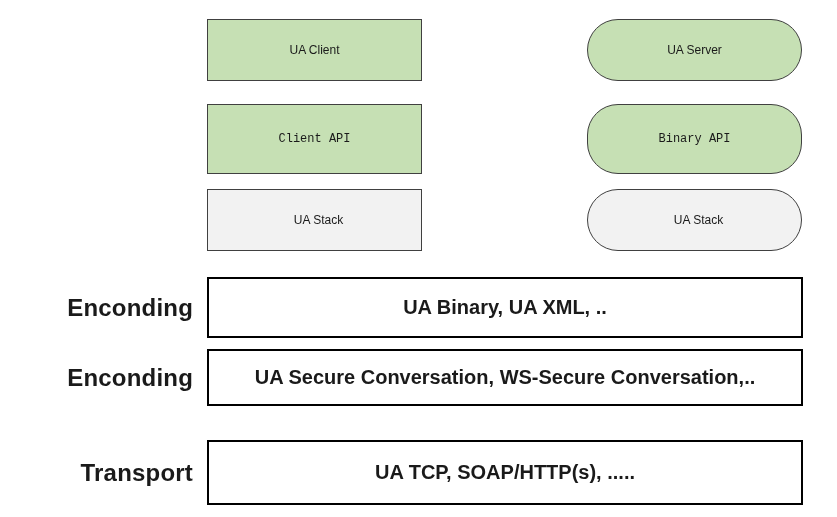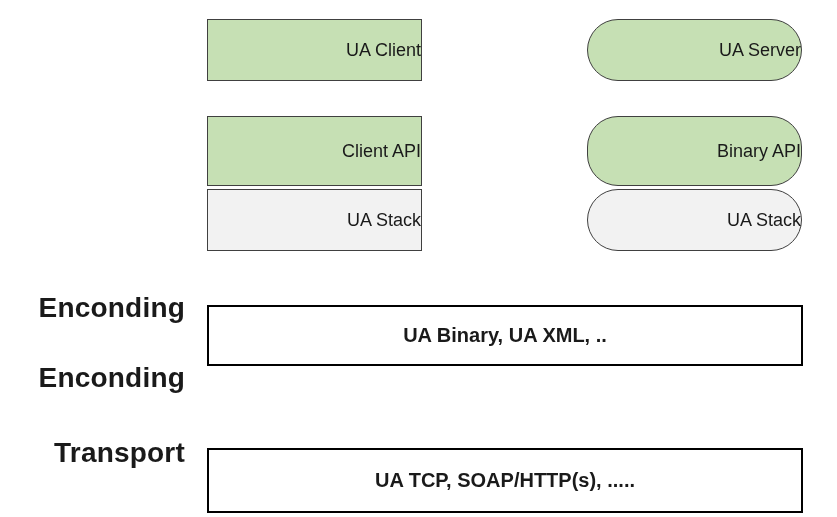--- a/index.html
+++ b/index.html
@@ -19,58 +19,57 @@
     position: absolute;
     box-sizing: border-box;
     display: flex;
     align-items: center;
     justify-content: center;
     text-align: center;
   }
   .small-box {
     width: 215px;
     border: 1.5px solid var(--small-box-border, #404040);
-    font-size: 18px;
+    font-size: 12px;
     font-weight: 400;
     color: var(--text-color, #1a1a1a);
-    justify-content: flex-end;
   }
   .green { background: var(--green-fill, #c6e0b4); }
   .gray  { background: var(--gray-fill, #f2f2f2); }
   .col-left  { left: 207px; }
   .col-right { left: 587px; border-radius: 31px; }
   .row-1 { top: 19px;  height: 62px; }
-  .row-2 { top: 116px; height: 70px; }
+  .row-2 { top: 104px; height: 70px; font-family: Liberation Mono, monospace; }
   .row-3 { top: 189px; height: 62px; padding-left: 8px; }
 
   .wide-box {
     left: 207px;
     width: 596px;
     background: var(--white-fill, #ffffff);
     border: 2px solid var(--wide-box-border, #000000);
     font-size: 20px;
     font-weight: 700;
     color: var(--text-color, #1a1a1a);
-    margin-top: 28px;
   }
   .layer-1 { top: 277px; height: 61px; }
   .layer-2 { top: 349px; height: 57px; }
-  .layer-3 { top: 420px; height: 65px; text-align: right; }
+  .layer-3 { top: 440px; height: 65px; text-align: right; }
 
   .layer-label {
     position: absolute;
     left: 0;
     width: 185px;
     display: flex;
     align-items: center;
     justify-content: flex-end;
-    font-size: 28px;
+    font-size: 24px;
     font-weight: 700;
     color: var(--text-color, #1a1a1a);
     letter-spacing: 0.2px;
+    padding-left: 8px;
   }
 </style>
 </head>
 <body>
 
 <div class="canvas">
 
   <div class="box small-box green col-left row-1">
     <span>UA Client</span>
   </div>
@@ -90,19 +89,22 @@
   <div class="box small-box gray col-right row-3">
     <span>UA Stack</span>
   </div>
 
   <div class="layer-label layer-1">Enconding</div>
   <div class="box wide-box layer-1">
     <span>UA Binary, UA XML, ..</span>
   </div>
 
   <div class="layer-label layer-2">Enconding</div>
+  <div class="box wide-box layer-2">
+    <span>UA Secure Conversation, WS-Secure Conversation,..</span>
+  </div>
 
   <div class="layer-label layer-3">Transport</div>
   <div class="box wide-box layer-3">
     <span>UA TCP, SOAP/HTTP(s), .....</span>
   </div>
 
 </div>
 
 </body></html>

